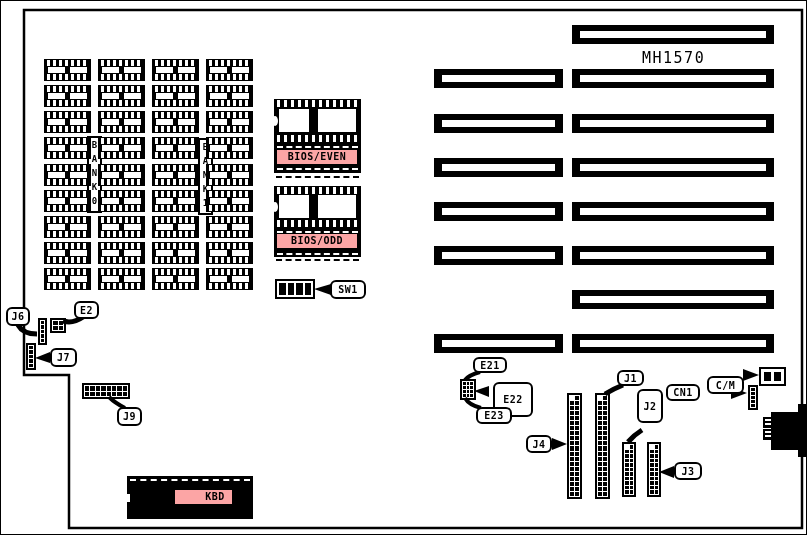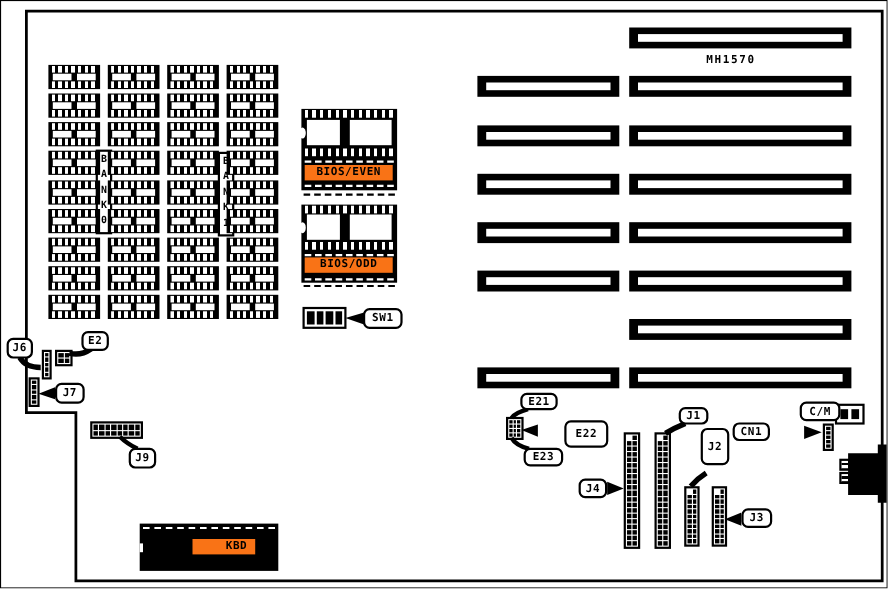--- a/index.html
+++ b/index.html
@@ -46,26 +46,26 @@
   .pad3{padding:3px;gap:3px;}
   
   .blackchip{position:absolute;background:#000;}
   .comb{position:absolute;left:3px;right:3px;height:7px;
     background:repeating-linear-gradient(90deg,#fff 0 3px,rgba(0,0,0,0) 3px 7px);}
   .combL{position:absolute;left:3px;right:3px;height:8px;
     background:repeating-linear-gradient(90deg,#fff 0 4px,rgba(0,0,0,0) 4px 9px);}
   .win{position:absolute;background:#fff;}
   .wdash{position:absolute;left:3px;right:3px;height:0;border-top:2px dashed #fff;}
   .kdash{position:absolute;height:0;border-top:2px dashed #000;}
-  .chiplabel{position:absolute;background:#f97316;text-align:center;font-size:10px;font-weight:bold;
+  .chiplabel{position:absolute;background:#fca5a5;text-align:center;font-size:10px;font-weight:bold;
     line-height:14px;letter-spacing:0.5px;}
   .notch{position:absolute;background:#fff;border-radius:50%;}
   .roundbox{position:absolute;background:#fff;border:2.5px solid #000;border-radius:6px;
     display:flex;align-items:center;justify-content:center;font-size:10px;font-weight:bold;box-sizing:border-box;}
-  .titletext{position:absolute;font-size:10px;letter-spacing:1.5px;font-weight:bold;}
+  .titletext{position:absolute;font-size:15px;letter-spacing:1.5px;font-weight:normal;}
   .stripebox{position:absolute;box-sizing:border-box;border:2px solid #000;
     background:repeating-linear-gradient(180deg,#fff 0 2px,#000 2px 4px);}
 </style>
 </head>
 <body>
 
 <div id="canvas">
 
   <svg id="overlay" width="807" height="535" xmlns="http://www.w3.org/2000/svg">
     <path d="M23 9 H801 V527 H68 V374 H23 Z" fill="none" stroke="#000" stroke-width="2.5"></path>
@@ -390,22 +390,22 @@
 
   <div class="stripebox comp" style="left:762px;top:416px;width:10px;height:11px;"></div>
   <div class="stripebox comp" style="left:762px;top:428px;width:10px;height:11px;"></div>
 
   <div class="callout" style="left:5px;top:306px;width:24px;height:19px;">J6</div>
   <div class="callout" style="left:73px;top:300px;width:25px;height:18px;">E2</div>
   <div class="callout" style="left:49px;top:347px;width:27px;height:19px;">J7</div>
   <div class="callout" style="left:116px;top:406px;width:25px;height:19px;">J9</div>
   <div class="callout" style="left:329px;top:279px;width:36px;height:19px;">SW1</div>
   <div class="callout" style="left:472px;top:356px;width:34px;height:16px;">E21</div>
-  <div class="callout" style="left:512px;top:381px;width:40px;height:25px;">E22</div>
+  <div class="callout" style="left:492px;top:381px;width:40px;height:35px;">E22</div>
   <div class="callout" style="left:475px;top:406px;width:36px;height:17px;">E23</div>
   <div class="callout" style="left:616px;top:369px;width:27px;height:16px;">J1</div>
   <div class="callout" style="left:636px;top:388px;width:26px;height:34px;">J2</div>
   <div class="callout" style="left:673px;top:461px;width:28px;height:18px;">J3</div>
   <div class="callout" style="left:525px;top:434px;width:26px;height:18px;">J4</div>
-  <div class="callout" style="left:706px;top:364px;width:37px;height:18px;margin-left:20px;">C/M</div>
+  <div class="callout" style="left:706px;top:375px;width:37px;height:18px;">C/M</div>
   <div class="callout" style="left:665px;top:383px;width:34px;height:17px;">CN1</div>
 
 </div>
 
 </body></html>

